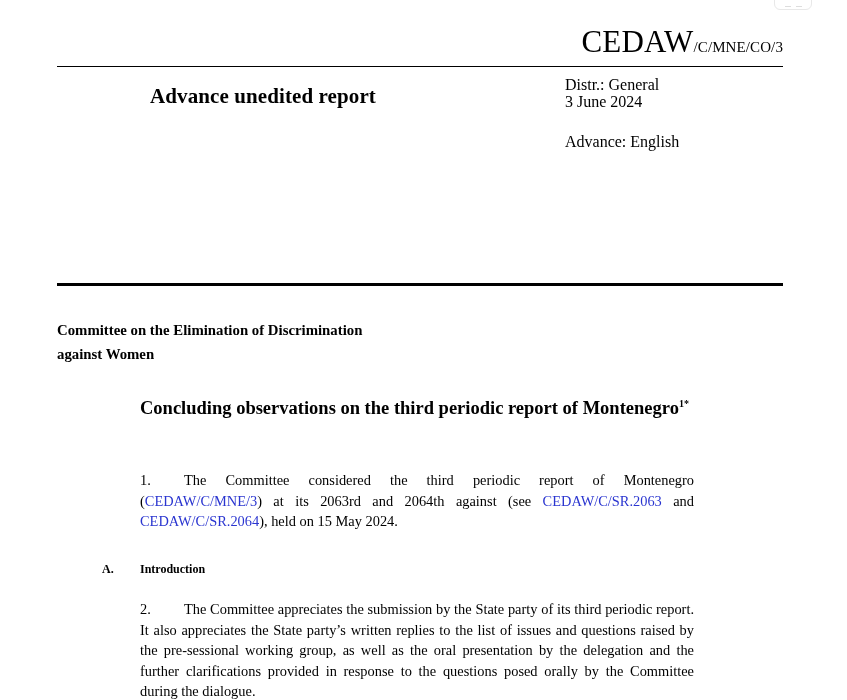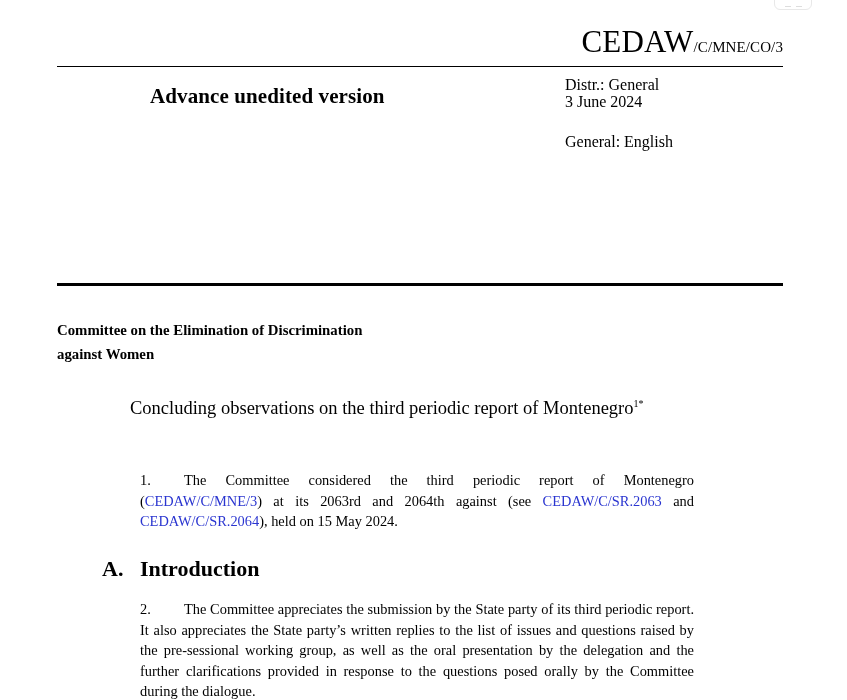--- a/index.html
+++ b/index.html
@@ -113,24 +113,24 @@
     width: 520px;
     font-size: 14.8px;
     font-weight: bold;
     line-height: 24px;
   }
 
   
   .main-heading {
     position: absolute;
     top: 393px;
-    left: 130px;
+    left: 140px;
     width: 555px;
     font-size: 18.5px;
-    font-weight: normal;
+    font-weight: bold;
     line-height: 30px;
   }
   .main-heading sup {
     font-size: 10px;
     vertical-align: super;
     line-height: 0;
   }
 
   
   .para {
@@ -153,21 +153,21 @@
   .doclink {
     color: #2A35D0;
     text-decoration: none;
   }
 
   
   .section-heading {
     position: absolute;
     top: 558px;
     left: 102px;
-    font-size: 22px;
+    font-size: 12px;
     font-weight: bold;
     line-height: 22px;
     white-space: nowrap;
   }
   .section-letter {
     display: inline-block;
     width: 38px;
   }
 </style>
 </head>
@@ -179,26 +179,26 @@
     <span></span>
     <span></span>
   </div>
 
   <div class="masthead">
     <span class="doc-org">CEDAW</span><span class="doc-symbol">/C/MNE/CO/3</span>
   </div>
 
   <div class="rule-thin"></div>
 
-  <div class="advance-title">Advance unedited version</div>
+  <div class="advance-title">Advance unedited report</div>
 
   <div class="distribution">
     <div>Distr.: General</div>
     <div>3 June 2024</div>
-    <div class="orig">General: English</div>
+    <div class="orig">Advance: English</div>
   </div>
 
   <div class="rule-thick"></div>
 
   <div class="committee">
     <div>Committee on the Elimination of Discrimination</div>
     <div>against Women</div>
   </div>
 
   <div class="main-heading">

